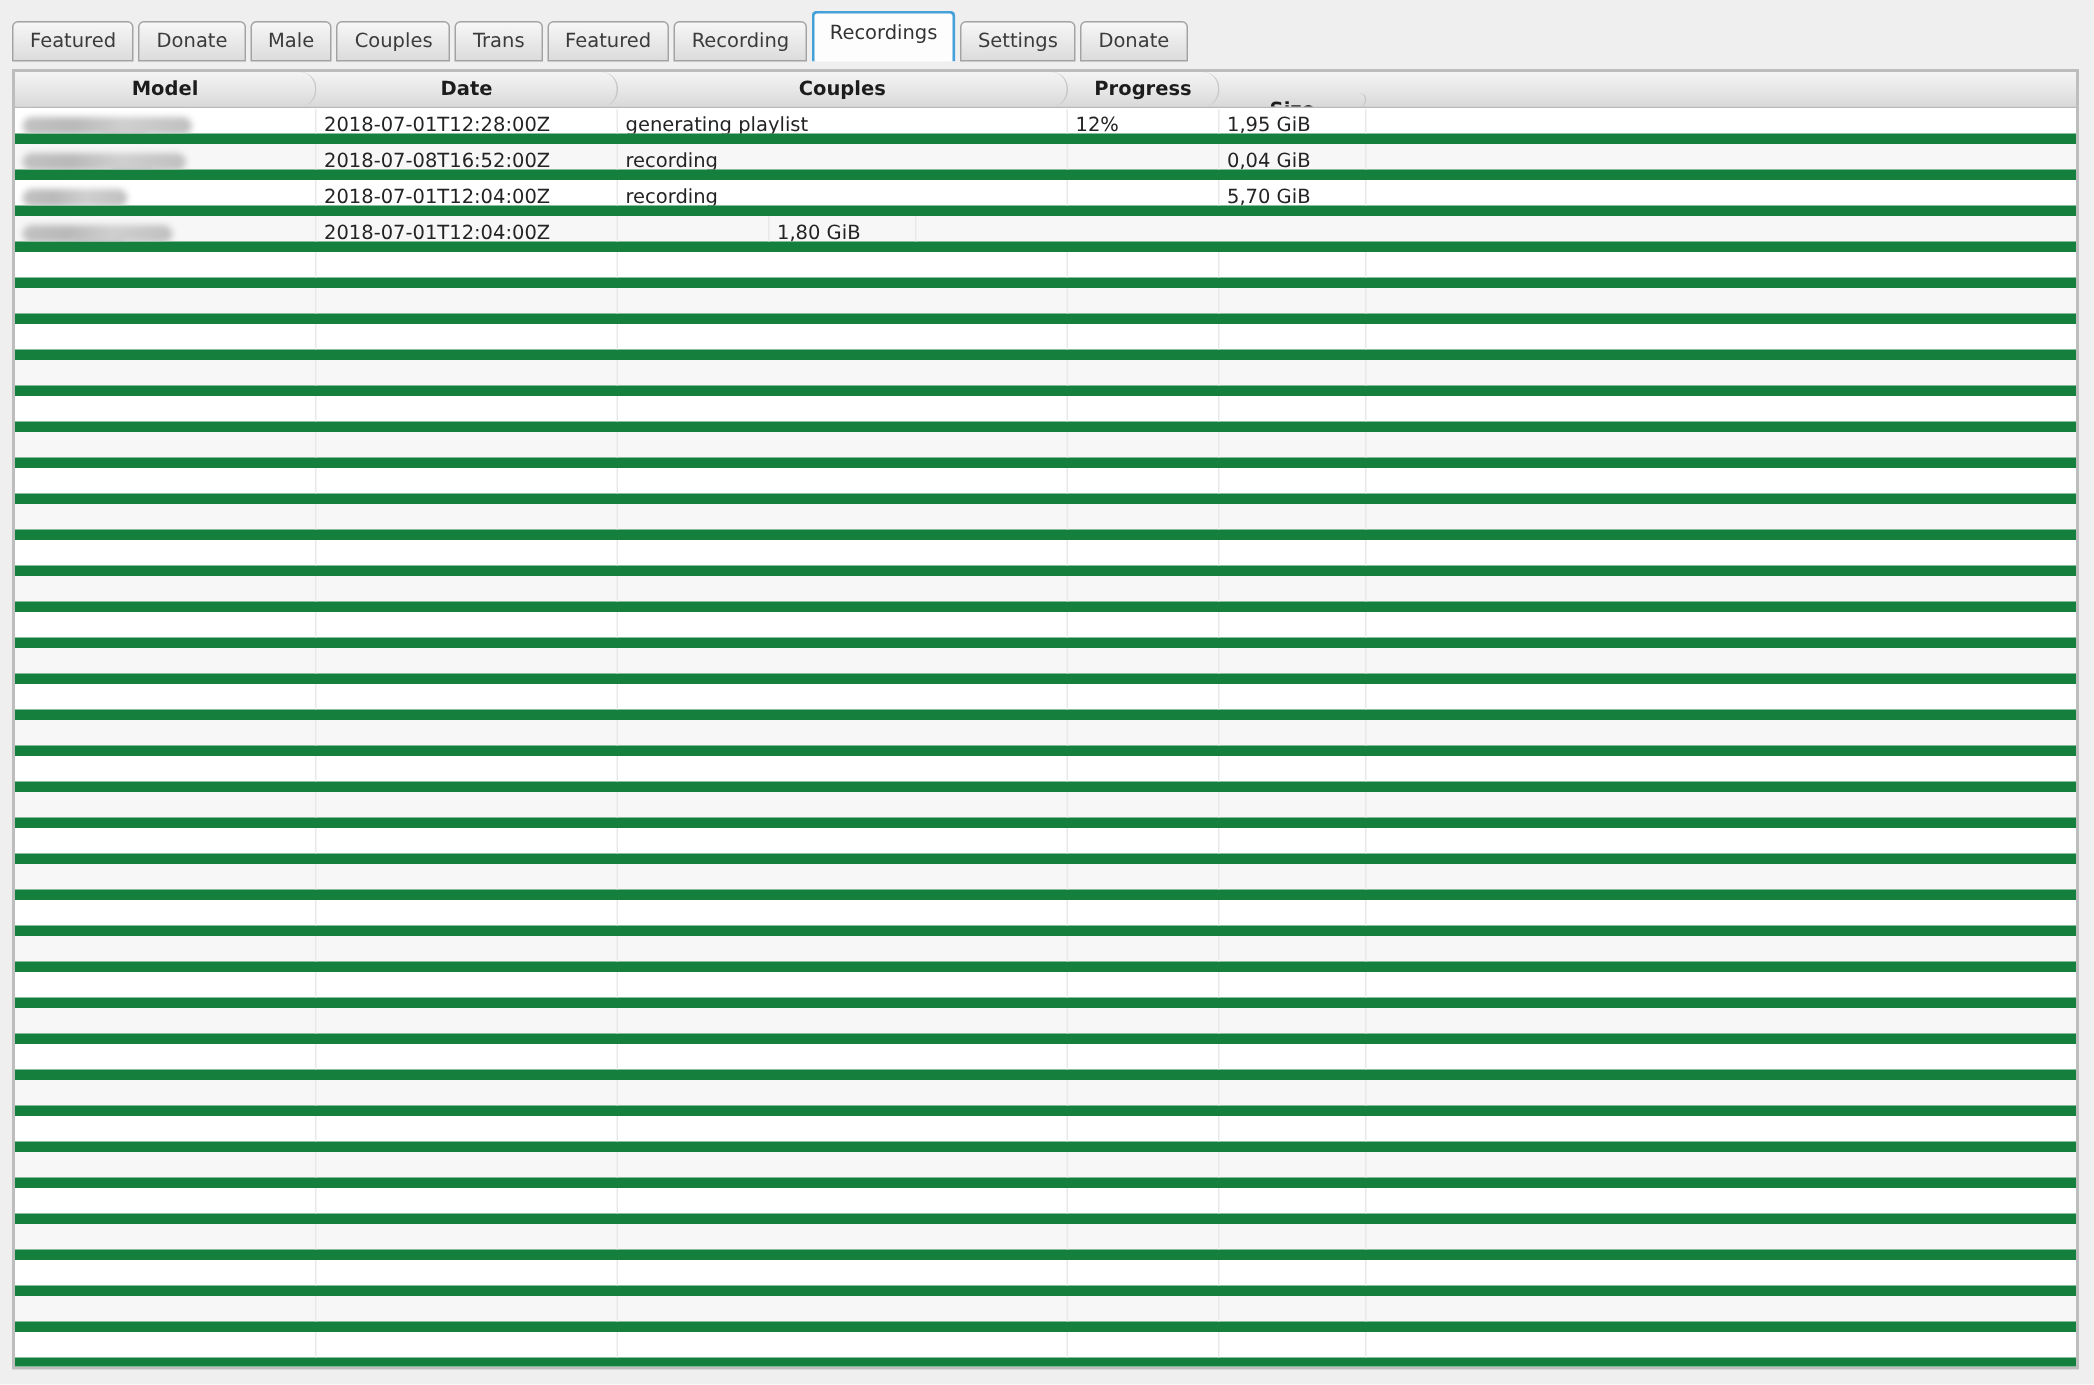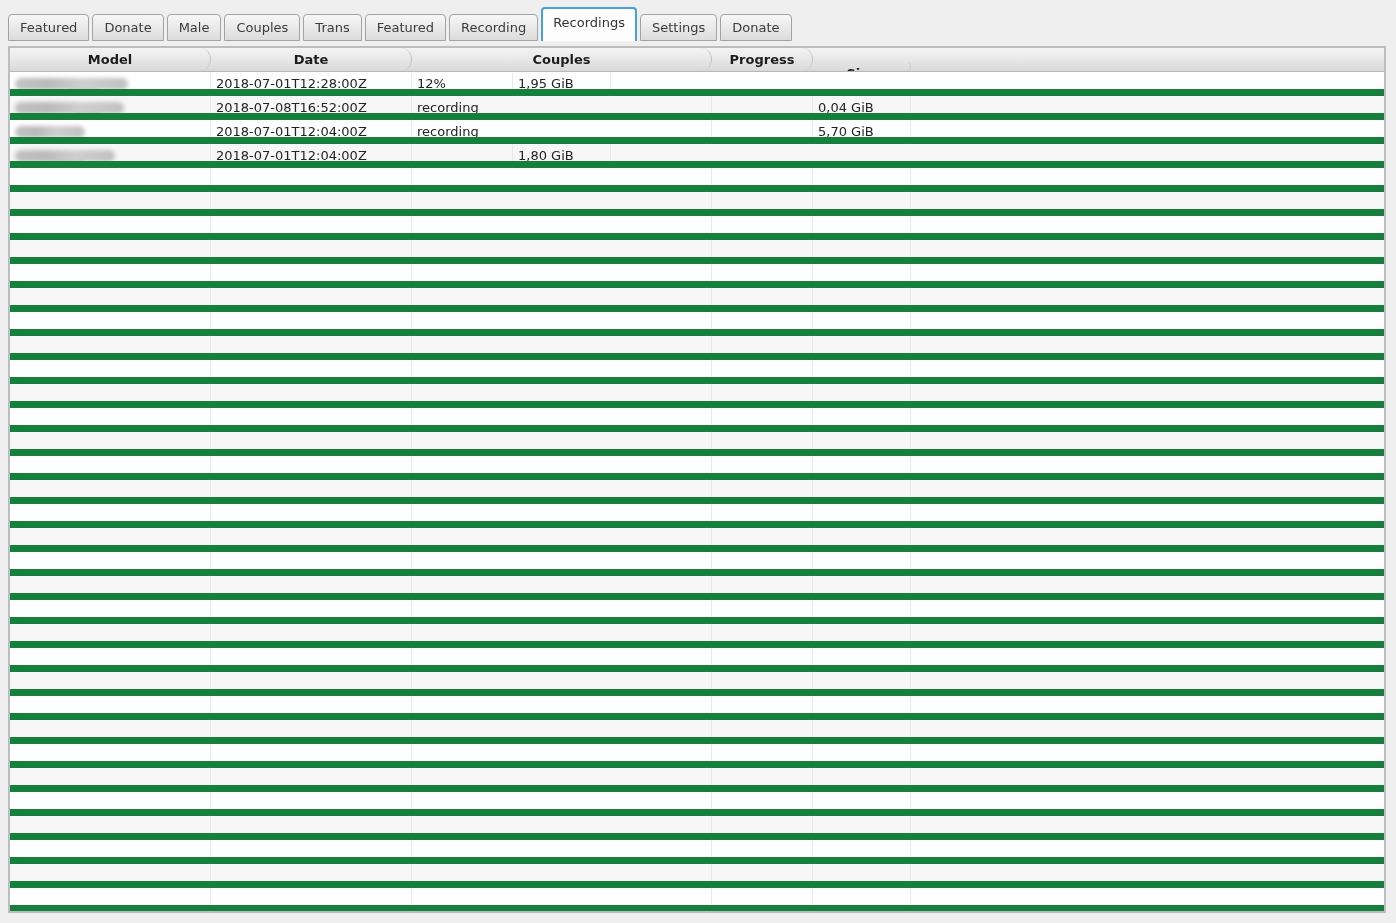--- a/index.html
+++ b/index.html
@@ -96,20 +96,21 @@
       <div class="th" style="width: 98px; margin-top: 14px;">Size</div>
       <div class="th flex"></div>
     </div>
   <div class="tbody">
       <div class="row">
         <div class="td model" style="width: 201px;">
           <div class="blob" style="width: 113px;"></div>
           <div class="smudge" style="left: 58px; width: 30px;"></div>
         </div>
         <div class="td" style="width: 201px;">2018-07-01T12:28:00Z</div>
+        <div class="td" style="width: 300px;">generating playlist</div>
         <div class="td" style="width: 101px;">12%</div>
         <div class="td" style="width: 98px;">1,95 GiB</div>
         <div class="td flex"></div>
       </div>
       <div class="row alt">
         <div class="td model" style="width: 201px;">
           <div class="blob" style="width: 109px;"></div>
           <div class="smudge" style="left: 64px; width: 28px;"></div>
         </div>
         <div class="td" style="width: 201px;">2018-07-08T16:52:00Z</div>

